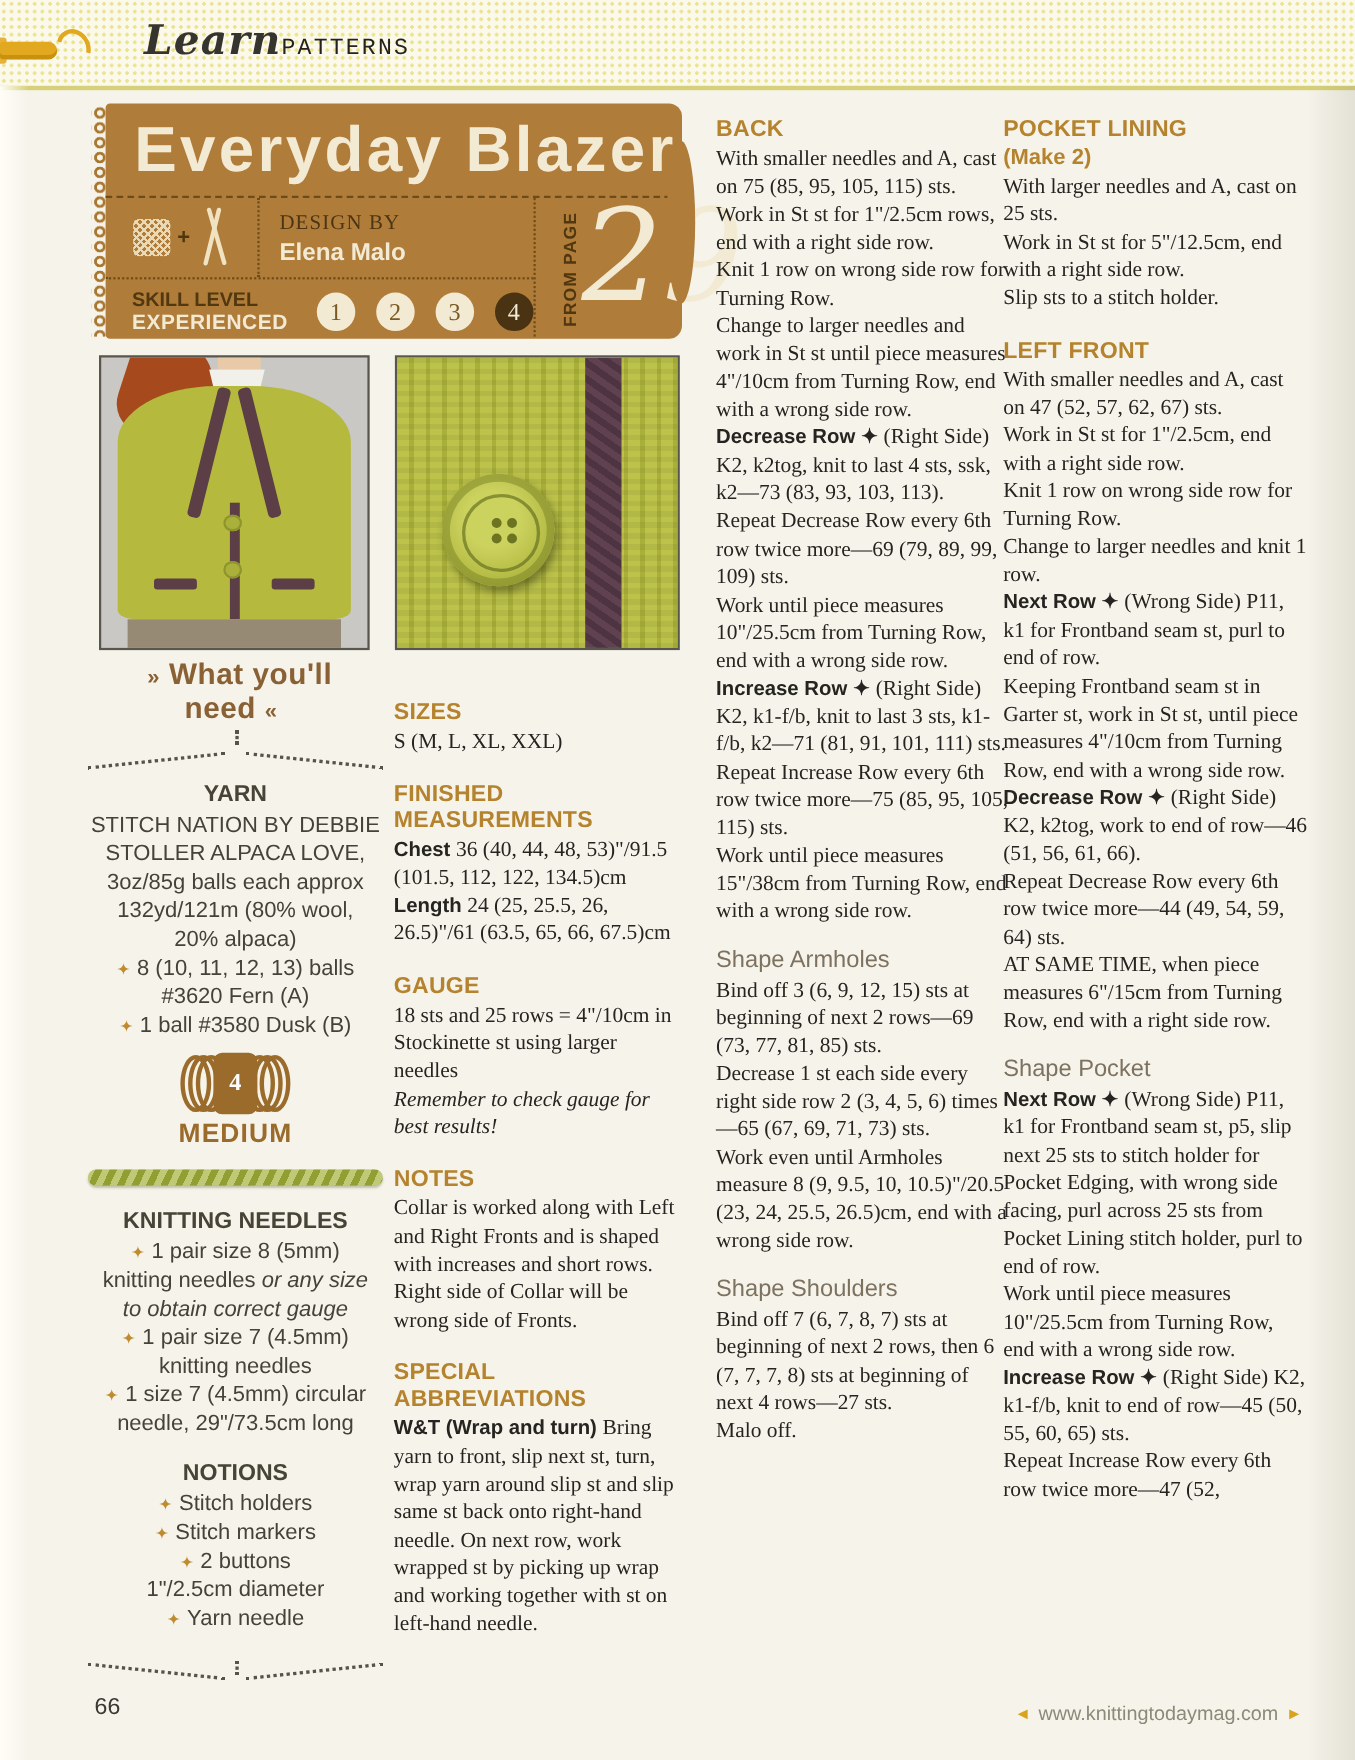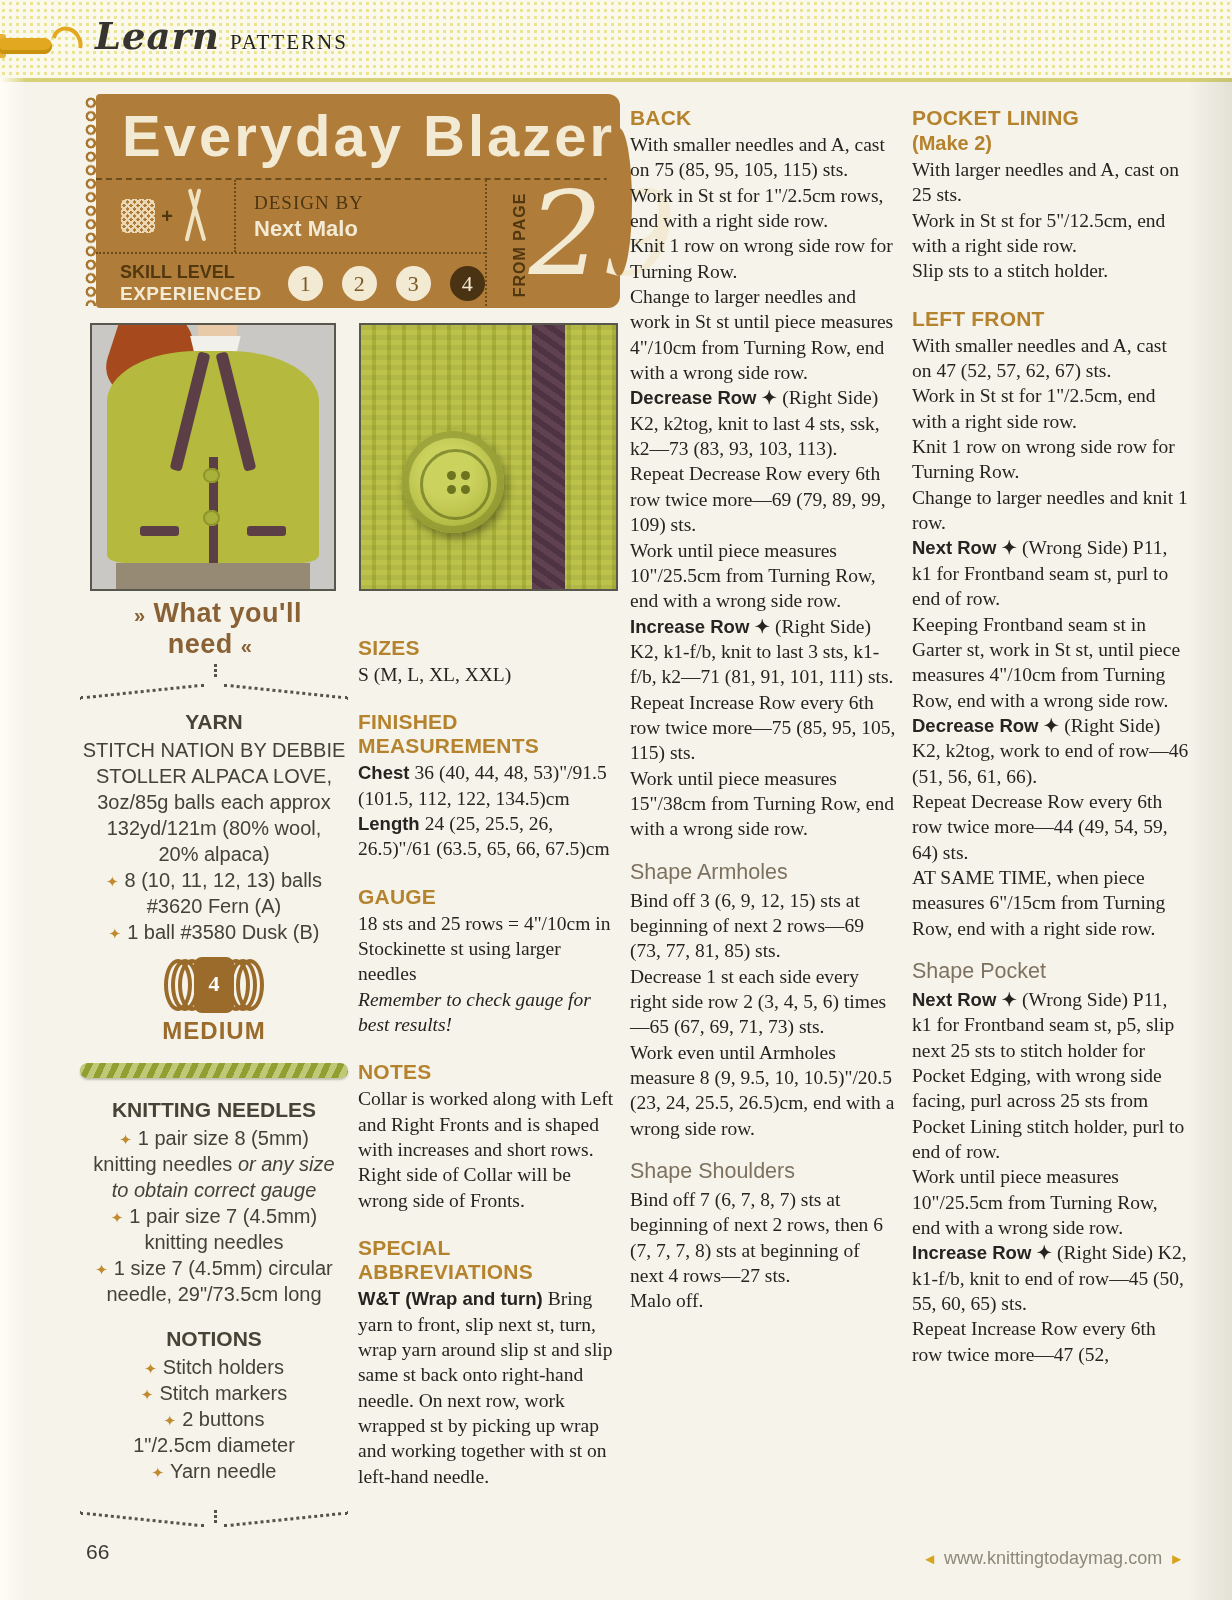--- a/index.html
+++ b/index.html
@@ -5,23 +5,23 @@
   html,body{margin:0;padding:0}
   body{width:1232px;height:1600px;position:relative;overflow:hidden;
        background:#f5f3ea;font-family:"Liberation Sans",sans-serif;}
   
   .header{position:absolute;top:0;left:0;right:0;height:78px;
     background-color:#fbf9ec;
     background-image:radial-gradient(circle,#ebe48f 1.4px,rgba(0,0,0,0) 1.6px);
     background-size:7px 7px;border-bottom:4px solid #d6d178;}
   .header-text{position:absolute;left:95px;top:14px;display:flex;align-items:baseline;}
   .script{font-family:"DejaVu Serif",serif;font-style:italic;font-weight:bold;
-    font-size:37px;color:#35342f;letter-spacing:1px;}
-  .patterns{font-family:Liberation Serif, serif;font-size:21px;letter-spacing:2px;
-    color:#23221e;margin-left:10px;}
+    font-size:37px;color:#35342f;letter-spacing:1px;margin-left:36px;}
+  .patterns{font-family:Liberation Mono, monospace;font-size:21px;letter-spacing:2px;
+    color:#23221e;margin-left:0;}
   .spool{position:absolute;left:0;top:32px;width:78px;height:30px;}
   .spool .rod{position:absolute;left:0;top:6px;width:52px;height:16px;background:#e2a81f;
     border-radius:3px 8px 8px 3px;box-shadow:inset 0 -4px 0 #c8920f;}
   .spool .cap{position:absolute;left:-2px;top:2px;width:8px;height:24px;background:#e8b23a;border-radius:3px;}
   .spool .swirl{position:absolute;left:52px;top:-6px;width:22px;height:26px;
     border:4px solid #e2a81f;border-radius:50%;border-left-color:rgba(0,0,0,0);
     border-bottom-color:rgba(0,0,0,0);transform:rotate(-30deg);}
   .left-edge{position:absolute;left:0;top:78px;bottom:0;width:26px;
     background:linear-gradient(to right,#fffdf6,rgba(255,255,255,0));}
   .edge{position:absolute;right:0;top:78px;bottom:0;width:44px;
@@ -127,21 +127,21 @@
   .skein .mid{position:absolute;left:30px;right:30px;top:0;bottom:0;background:#9a6b2a;border-radius:8px;}
   .skein .num{position:absolute;left:0;right:0;top:14px;color:#fff;
     font-family:"Liberation Serif",serif;font-weight:bold;font-size:22px;}
   .medium-label{color:#9a6b2a;font-weight:bold;font-size:24px;letter-spacing:1px;margin:4px 0 18px;}
   .yarn-divider{height:15px;margin:16px 2px 4px;border-radius:8px/7px;background-color:#a3b13b;
     background-image:repeating-linear-gradient(115deg,rgba(255,255,255,.3) 0 6px,rgba(40,50,0,.15) 6px 12px);
     box-shadow:0 2px 2px rgba(80,80,30,.3);}
   
   .col{position:absolute;}
   .col2{left:358px;top:636px;width:265px;}
-  .col3{left:630px;top:106px;width:266px;}
+  .col3{left:651px;top:106px;width:266px;}
   .col4{left:912px;top:106px;width:278px;}
   .gold-h{color:#b5832d;font-weight:bold;font-size:21px;letter-spacing:.2px;margin:0 0 2px;}
   .gold-sub{color:#b5832d;font-weight:bold;font-size:20px;margin:0 0 2px;}
   .shape-h{color:#7d7260;font-size:21.5px;margin:18px 0 3px;}
   .gap{margin-top:23px;}
   .body-p{font-family:"Liberation Serif",serif;font-size:19.5px;line-height:1.3;
     color:#262420;margin:0;}
   .blabel{font-family:"Liberation Sans",sans-serif;font-weight:bold;font-size:18.5px;}
   
   .page-num{position:absolute;left:86px;top:1540px;font-size:21px;color:#3a3a34;}
@@ -171,21 +171,21 @@
   <div class="banner-bottom">
     <div class="banner-left">
       <div class="mid-row">
         <div class="icons-cell">
           <span class="swatch"></span>
           <span class="plus">+</span>
           <span class="needles"></span>
         </div>
         <div class="design-cell">
           <div class="design-by">DESIGN BY</div>
-          <div class="designer">Next Malo</div>
+          <div class="designer">Elena Malo</div>
         </div>
       </div>
       <div class="skill-row">
         <div class="skill-label">
           <div class="sl1">SKILL LEVEL</div>
           <div class="sl2">EXPERIENCED</div>
         </div>
         <div class="circles">
             <div class="circle">1</div>
             <div class="circle">2</div>

